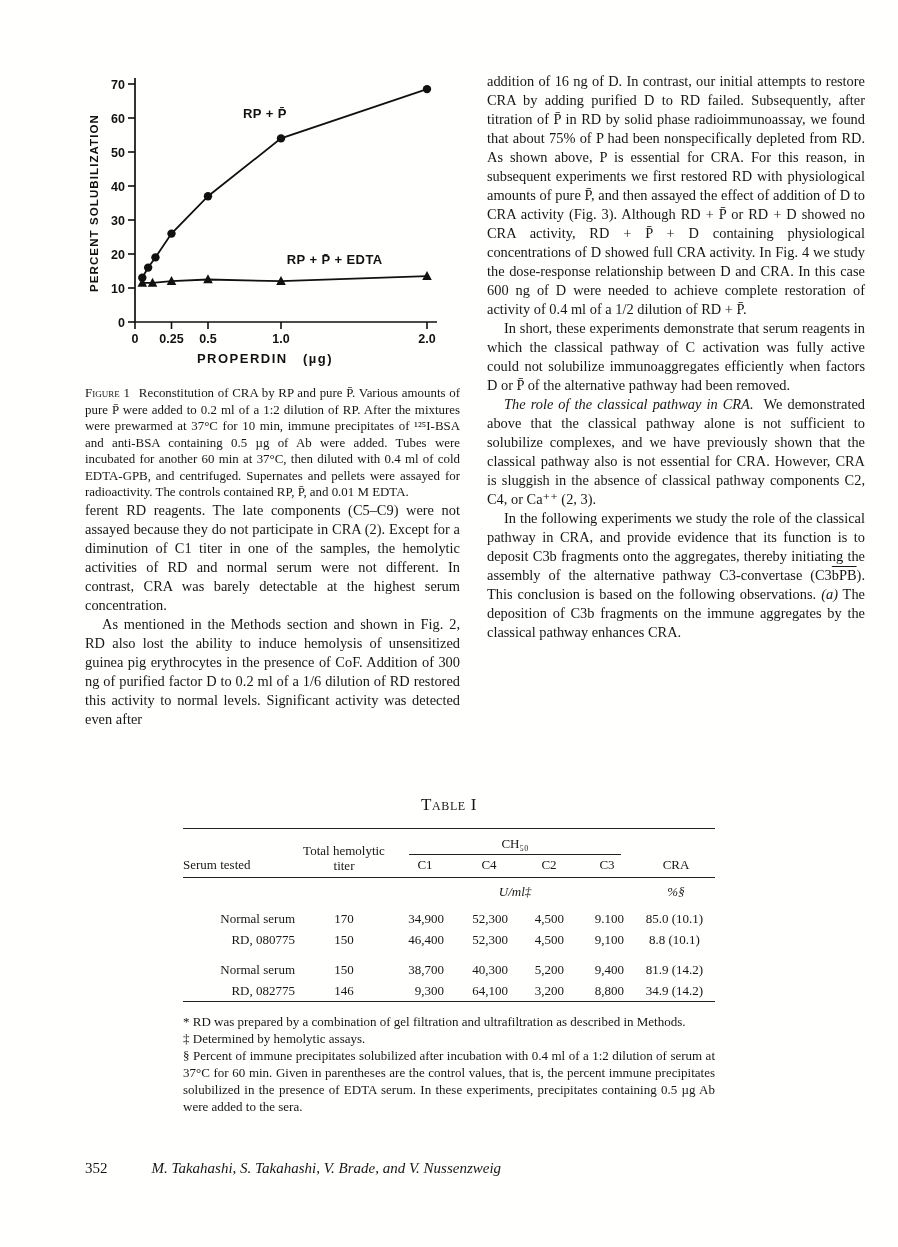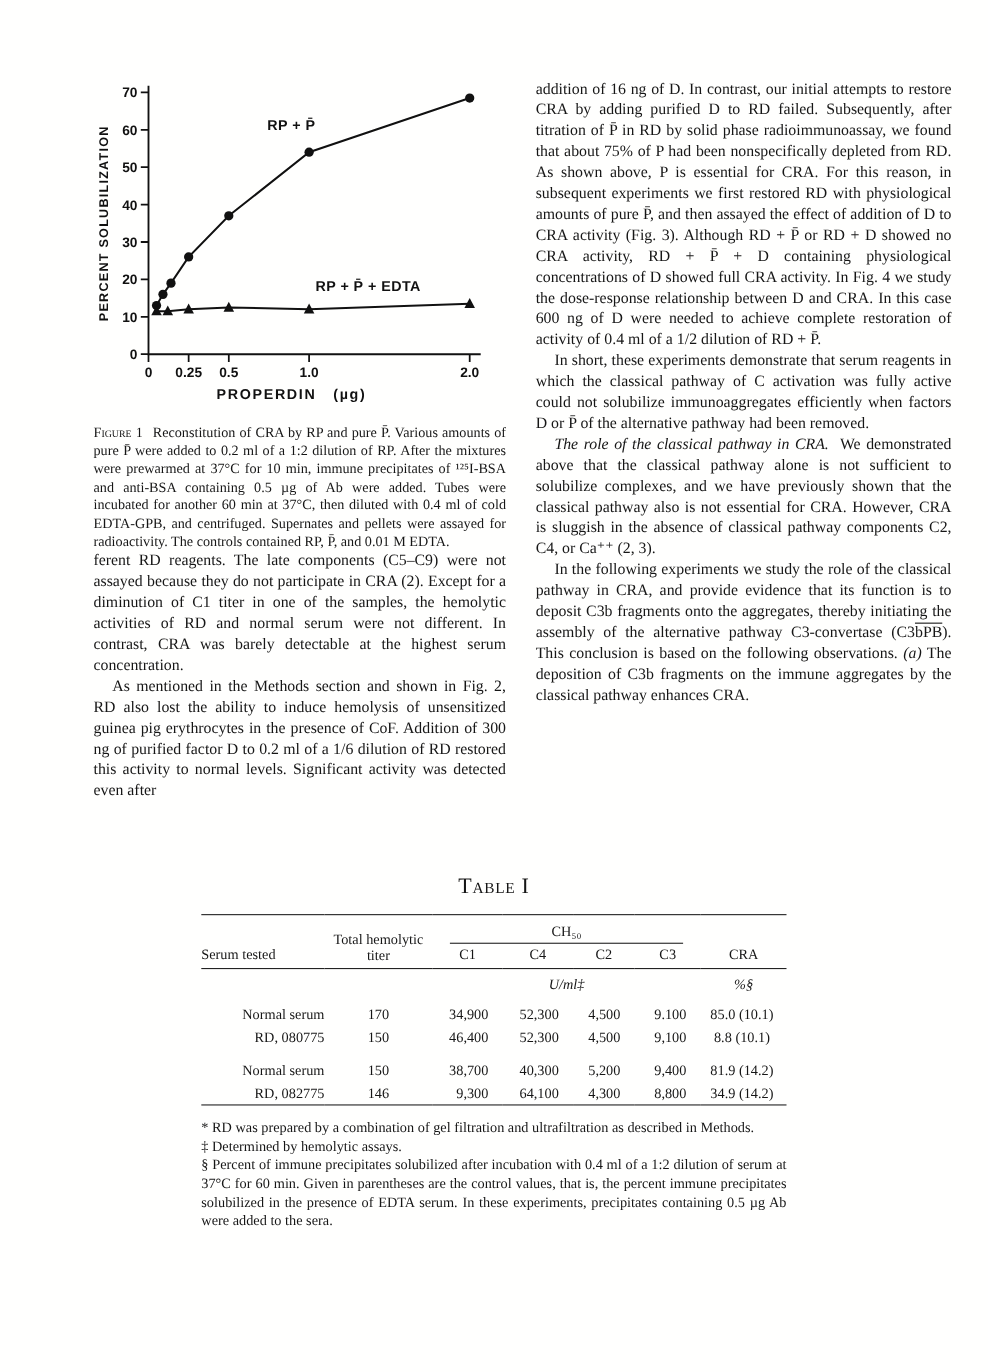--- a/index.html
+++ b/index.html
@@ -17,21 +17,21 @@
   .cap-label{font-variant:small-caps;margin-right:9px;}
   .left-body{}
   
   .chart-wrap{width:375px;height:302px;}
   .tick{font:bold 12.5px "Liberation Sans","DejaVu Sans",sans-serif;fill:#111;}
   .axis-label{font:bold 13px "Liberation Sans","DejaVu Sans",sans-serif;fill:#111;letter-spacing:1.5px;}
   .axis-label-y{font:bold 11.5px "Liberation Sans","DejaVu Sans",sans-serif;fill:#111;letter-spacing:1.1px;}
   .series-label{font:bold 13px "Liberation Sans","DejaVu Sans",sans-serif;fill:#111;letter-spacing:.4px;}
   
   .table-section{position:absolute;left:183px;top:795px;width:532px;}
-  .table-label{text-align:center;font-size:20px;font-variant:small-caps;letter-spacing:.6px;}
+  .table-label{text-align:center;font-size:17px;font-variant:small-caps;letter-spacing:.6px;}
   .table-title{text-align:center;font-style:italic;font-size:13.2px;margin-top:3px;}
   table.datatable{width:100%;margin-top:13px;border-collapse:collapse;
     border-top:1.6px solid #222;border-bottom:1.6px solid #222;font-size:13px;}
   .datatable th{font-weight:normal;padding:0;}
   .datatable thead th{vertical-align:bottom;padding-top:7px;padding-bottom:4px;border-bottom:1.2px solid #222;}
   .datatable thead tr.sub th{padding-top:2px;}
   th.serum-h{text-align:left;}
   th.titer-h{text-align:center;line-height:15px;}
   th.cra-h{text-align:center;}
   th.group-h{padding-bottom:0 !important;border-bottom:none !important;}
@@ -183,27 +183,30 @@
             <td class="num">40,300</td>
             <td class="num">5,200</td>
             <td class="num">9,400</td>
             <td class="cra">81.9 (14.2)</td>
           </tr>
           <tr>
             <td class="serum">RD, 082775</td>
             <td class="titer">146</td>
             <td class="num">9,300</td>
             <td class="num">64,100</td>
-            <td class="num">4,300</td>
+            <td class="num">3,200</td>
             <td class="num">8,800</td>
             <td class="cra">34.9 (14.2)</td>
           </tr>
         </tbody>
     </table>
     <div class="footnotes">
       <p>* RD was prepared by a combination of gel filtration and ultrafiltration as described in Methods.</p>
       <p>‡ Determined by hemolytic assays.</p>
       <p>§ Percent of immune precipitates solubilized after incubation with 0.4 ml of a 1:2 dilution of serum at 37°C for 60 min. Given in parentheses are the control values, that is, the percent immune precipitates solubilized in the presence of EDTA serum. In these experiments, precipitates containing 0.5 µg Ab were added to the sera.</p>
     </div>
   </div>
 
+  <div class="footer">
+    <span class="page-num">352</span><span class="authors">M. Takahashi, S. Takahashi, V. Brade, and V. Nussenzweig</span>
+  </div>
 
 </div>
 
 </body></html>

